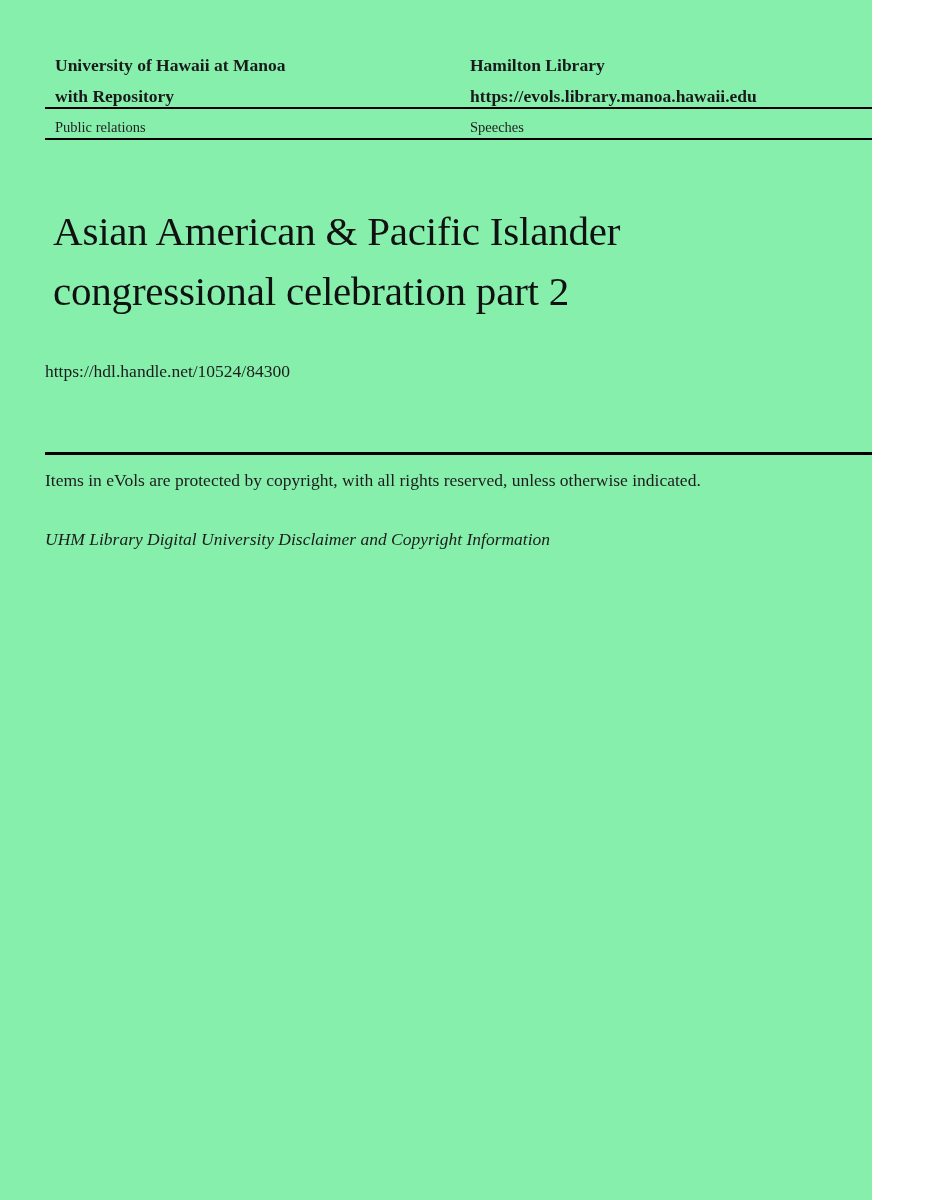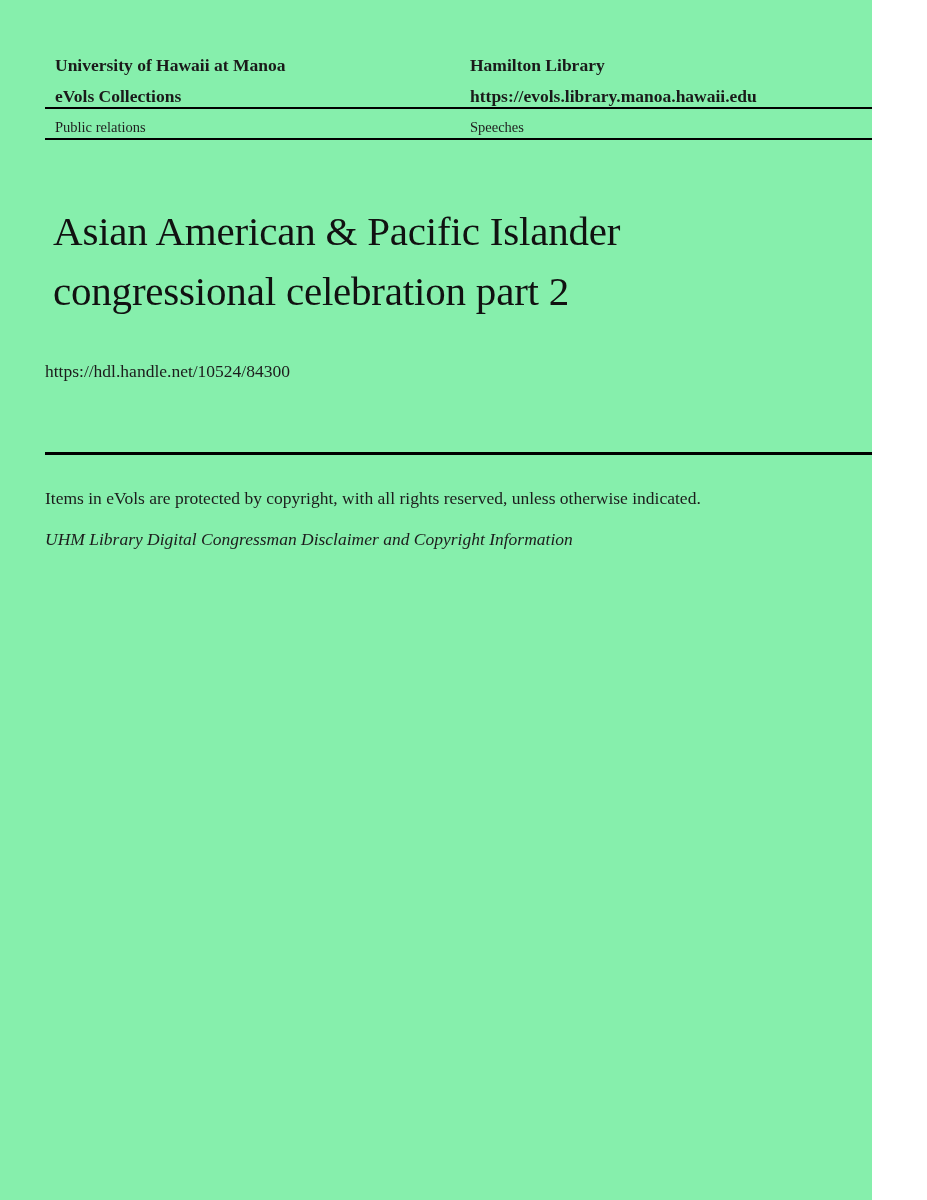--- a/index.html
+++ b/index.html
@@ -68,21 +68,21 @@
     width: 835px;
     font-size: 17.5px;
     line-height: 26.5px;
     color: #1c1c1c;
   }
   .meta-line { white-space: nowrap; }
 
   
   .copyright-line {
     left: 45px;
-    top: 486px;
+    top: 468px;
     width: 860px;
     font-size: 17.5px;
     line-height: 24px;
     color: #1c1c1c;
     white-space: nowrap;
   }
   .disclaimer-line {
     left: 45px;
     top: 527px;
     width: 860px;
@@ -93,35 +93,35 @@
     white-space: nowrap;
   }
   .linkish { cursor: pointer; }
 </style>
 </head>
 <body>
 
 <div class="page">
 
   <div class="abs hdr-line hdr-left hdr-row1">University of Hawaii at Manoa</div>
-  <div class="abs hdr-line hdr-left hdr-row2">eVols Collections</div>
+  <div class="abs hdr-line hdr-left hdr-row2">with Repository</div>
   <div class="abs hdr-line hdr-right hdr-row1">Hamilton Library</div>
   <div class="abs hdr-line hdr-right hdr-row2 linkish">https://evols.library.manoa.hawaii.edu</div>
 
   <div class="abs rule rule-1"></div>
 
   <div class="abs sub-line hdr-left">Public relations</div>
   <div class="abs sub-line hdr-right">Speeches</div>
 
   <div class="abs rule rule-2"></div>
 
   <h1 class="abs doc-title" style="margin:8px; font-weight:normal;">Asian American &amp; Pacific Islander congressional celebration part 2</h1>
 
   <div class="abs meta-block">
     <div class="meta-line linkish">https://hdl.handle.net/10524/84300</div>
   </div>
 
   <div class="abs rule rule-3"></div>
 
   <div class="abs copyright-line">Items in eVols are protected by copyright, with all rights reserved, unless otherwise indicated.</div>
-  <div class="abs disclaimer-line linkish">UHM Library Digital Congressman Disclaimer and Copyright Information</div>
+  <div class="abs disclaimer-line linkish">UHM Library Digital University Disclaimer and Copyright Information</div>
 
 </div>
 
 </body></html>

